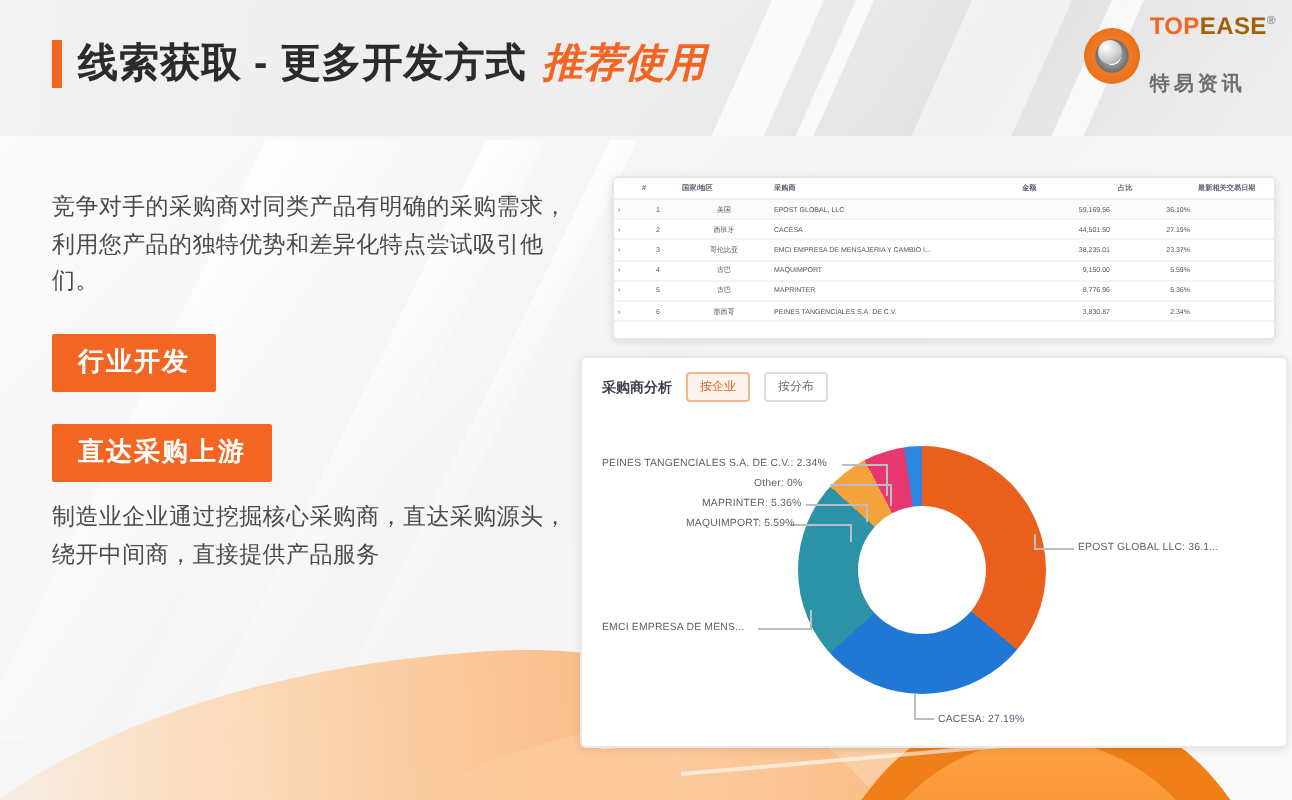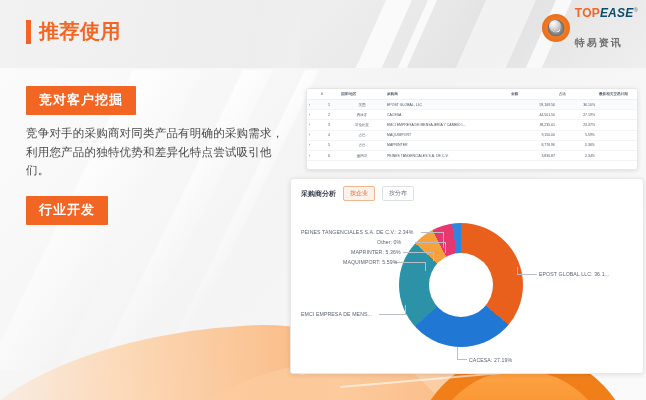--- a/index.html
+++ b/index.html
@@ -114,20 +114,21 @@
     color: #2b2b2b;
     letter-spacing: 0.5px;
     white-space: nowrap;
   }
   .title-accent {
     font-size: 20px;
     font-weight: bold;
     color: #F26522;
     letter-spacing: 0.5px;
     white-space: nowrap;
+    font-style: italic;
   }
   .logo {
     position: absolute;
     right: 8px; top: 7px;
     display: flex; align-items: center; gap: 5px;
   }
   .logo-mark {
     width: 28px; height: 28px;
     border-radius: 50%;
     background: radial-gradient(circle at 50% 50%, #ffffff 0%, #ffffff 22%, #9a9a9a 23%, #6f6f6f 40%, #f07a22 44%, #e2641a 100%);
@@ -138,21 +139,21 @@
     content: "";
     position: absolute;
     left: 7px; top: 6px;
     width: 12px; height: 12px;
     border-radius: 50%;
     background: radial-gradient(circle at 35% 30%, #ffffff, #c9c9c9 60%, #8c8c8c 100%);
   }
   .logo-text { line-height: 1; }
   .logo-top { font-size: 12px; font-weight: bold; letter-spacing: 0.2px; }
   .logo-top .o { color: #F26522; margin-top: 12px; }
-  .logo-top .g { color: #0c4a6e; font-style: italic; }
+  .logo-top .g { color: #a16207; }
   .logo-top .reg { font-size: 6px; vertical-align: super; color: #8b8b8b; }
   .logo-cn {
     font-size: 10px; font-weight: bold; color: #6e6e6e;
     letter-spacing: 2px; margin-top: 19px;
   }
 
   
   #left-col {
     position: absolute;
     left: 26px; top: 86px;
@@ -349,45 +350,49 @@
   <div class="orange-wave2"></div>
   <div class="orange-blob"></div>
   <div class="orange-blob-hi"></div>
   <div class="wave-line w1"></div>
   <div class="wave-line w2"></div>
 </div>
 
 <div id="header">
   <div class="title-wrap">
     <div class="title-bar"></div>
+    <span class="title-main">线索获取 - 更多开发方式</span>
     <span class="title-accent">推荐使用</span>
   </div>
 
   <div class="logo">
     <div class="logo-mark"></div>
     <div class="logo-text">
       <div class="logo-top">
         <span class="o">TOP</span><span class="g">EASE</span><span class="reg">®</span>
       </div>
       <div class="logo-cn">特易资讯</div>
     </div>
   </div>
 </div>
 
 <div id="left-col">
 
   <div class="feature">
-    <div class="feature-tag">竞对客户挖掘</div>
     <div class="feature-body">竞争对手的采购商对同类产品有明确的采购需求，利用您产品的独特优势和差异化特点尝试吸引他们。</div>
   </div>
 
   <div class="feature">
     <div class="feature-tag">行业开发</div>
   </div>
 
+  <div class="feature">
+    <div class="feature-tag">直达采购上游</div>
+    <div class="feature-body">制造业企业通过挖掘核心采购商，直达采购源头，绕开中间商，直接提供产品服务</div>
+  </div>
 
 </div>
 
 <div id="panel-table">
   <table class="grid">
     <thead>
       <tr>
         <th class="col-arrow"></th>
         <th class="c-ctr" style="width:16px">#</th>
         <th class="c-ctr" style="width:42px">国家/地区</th>

